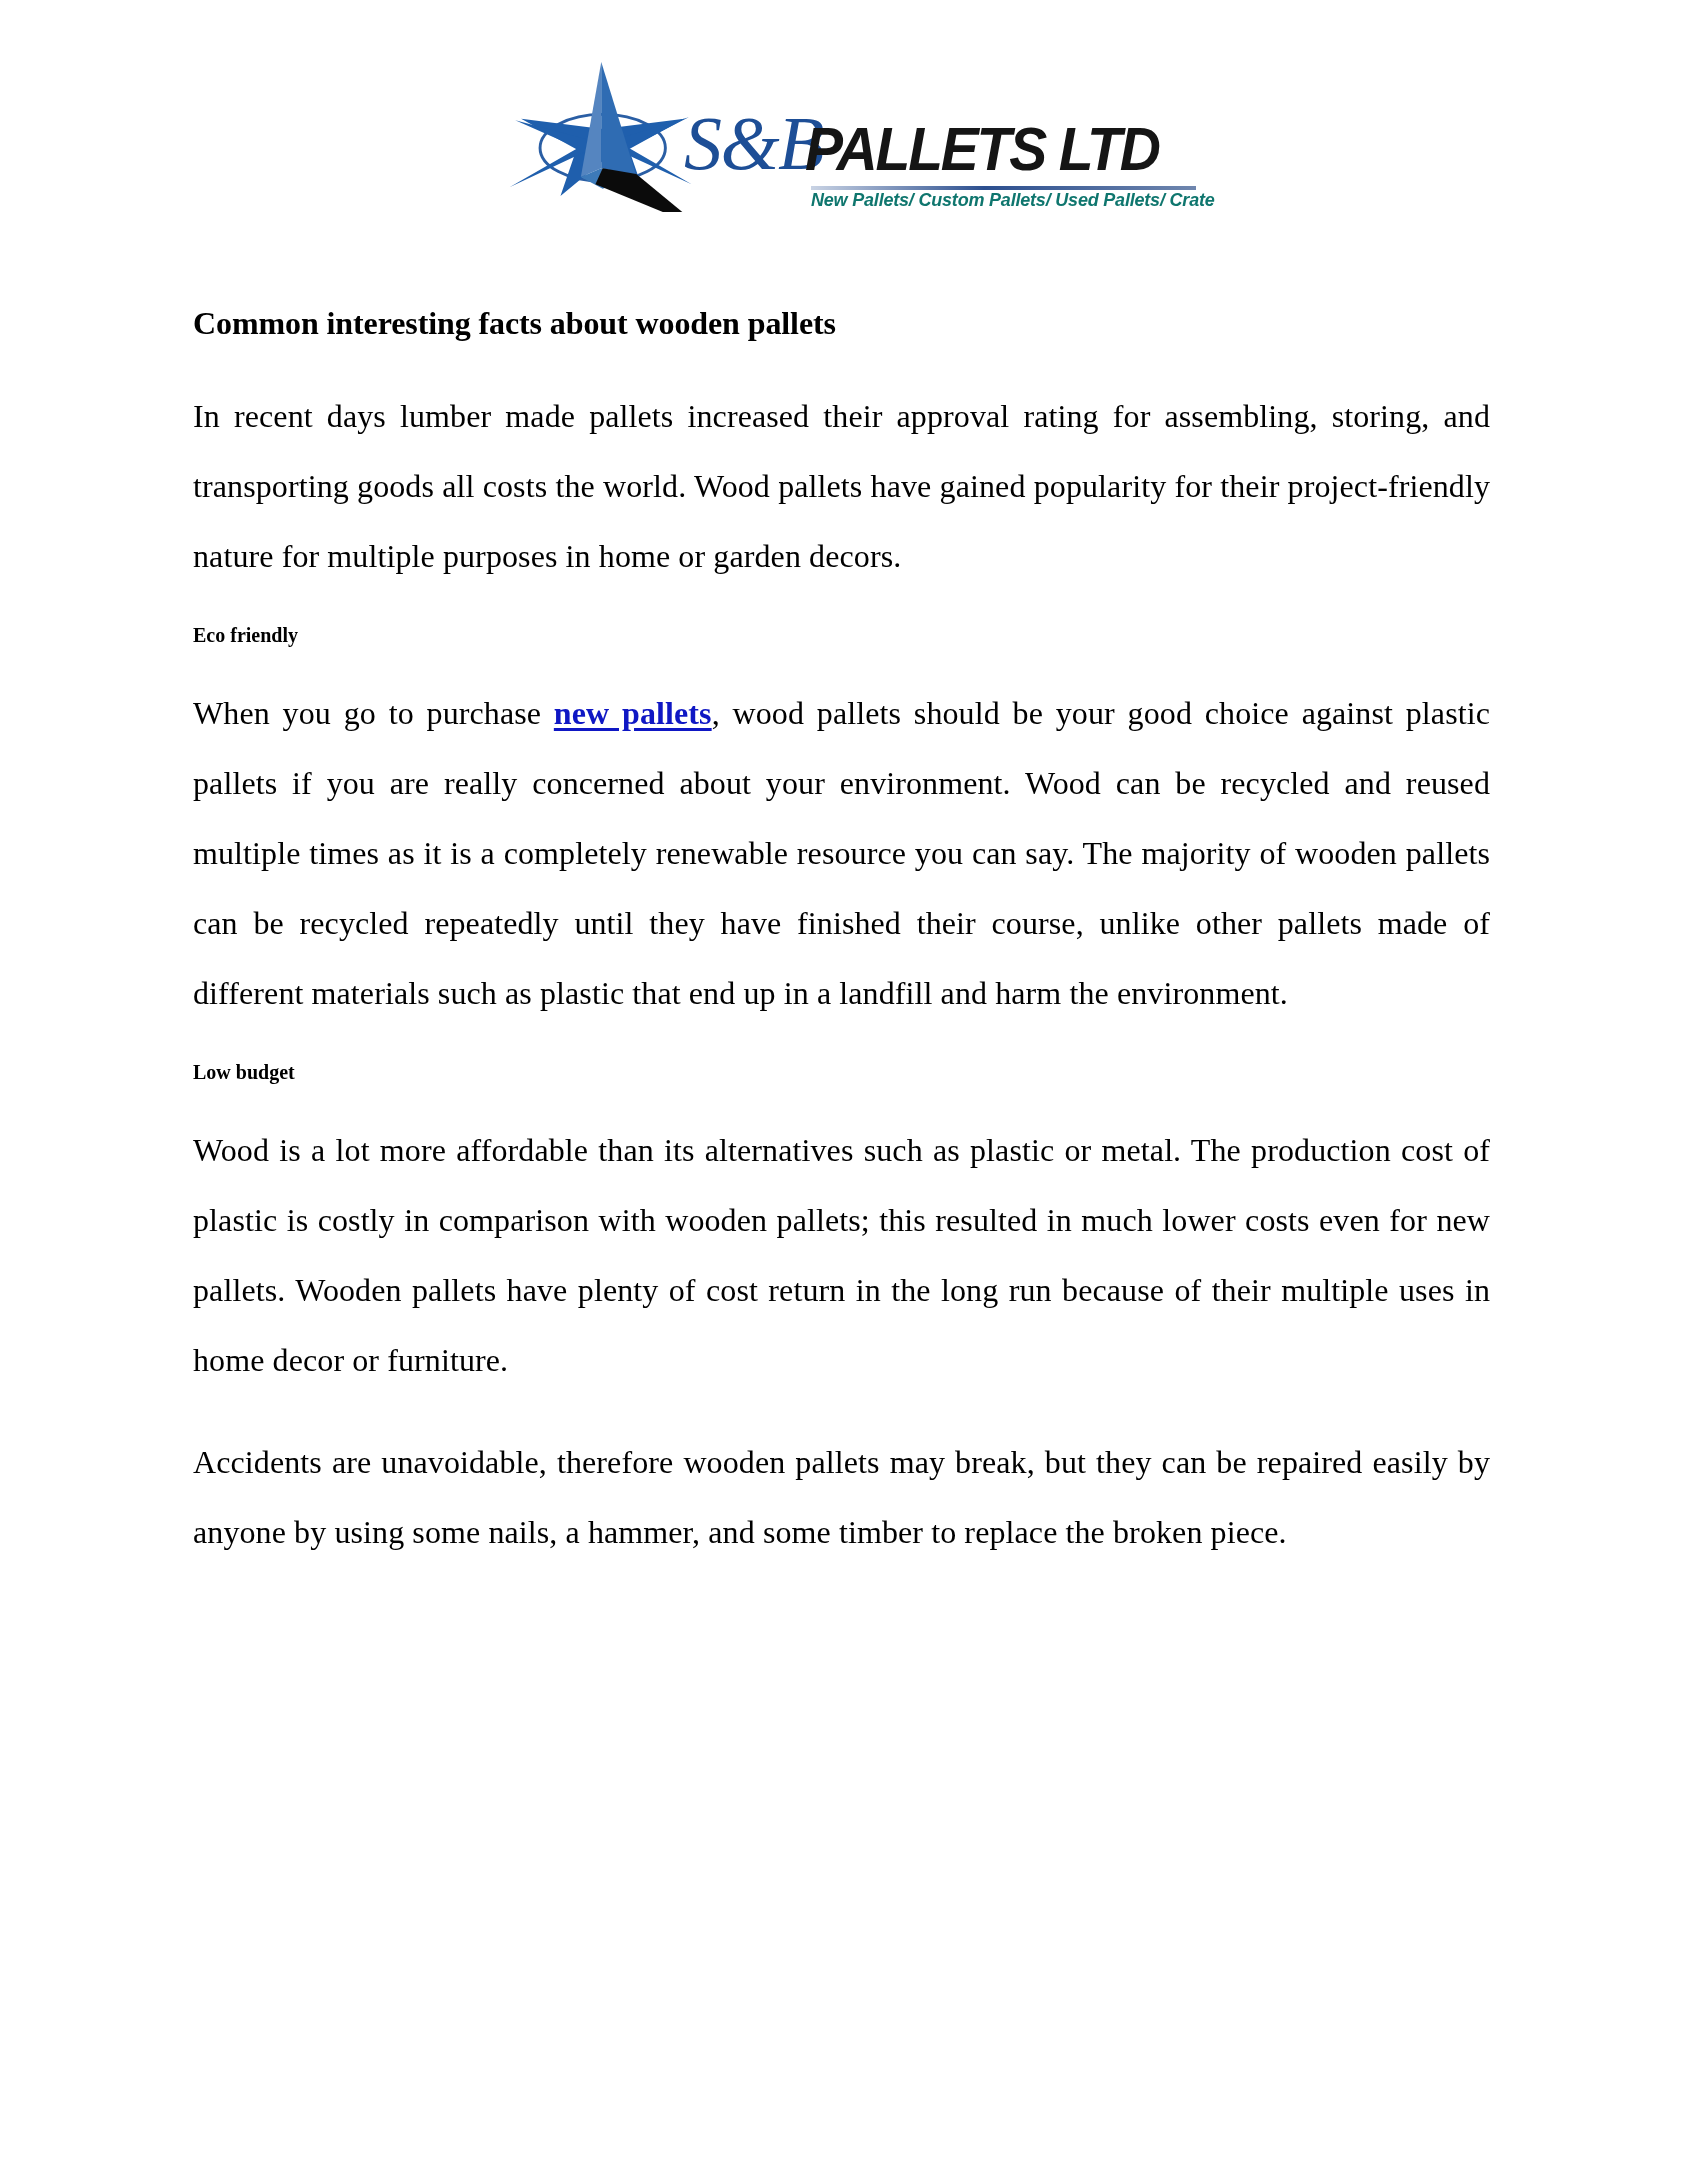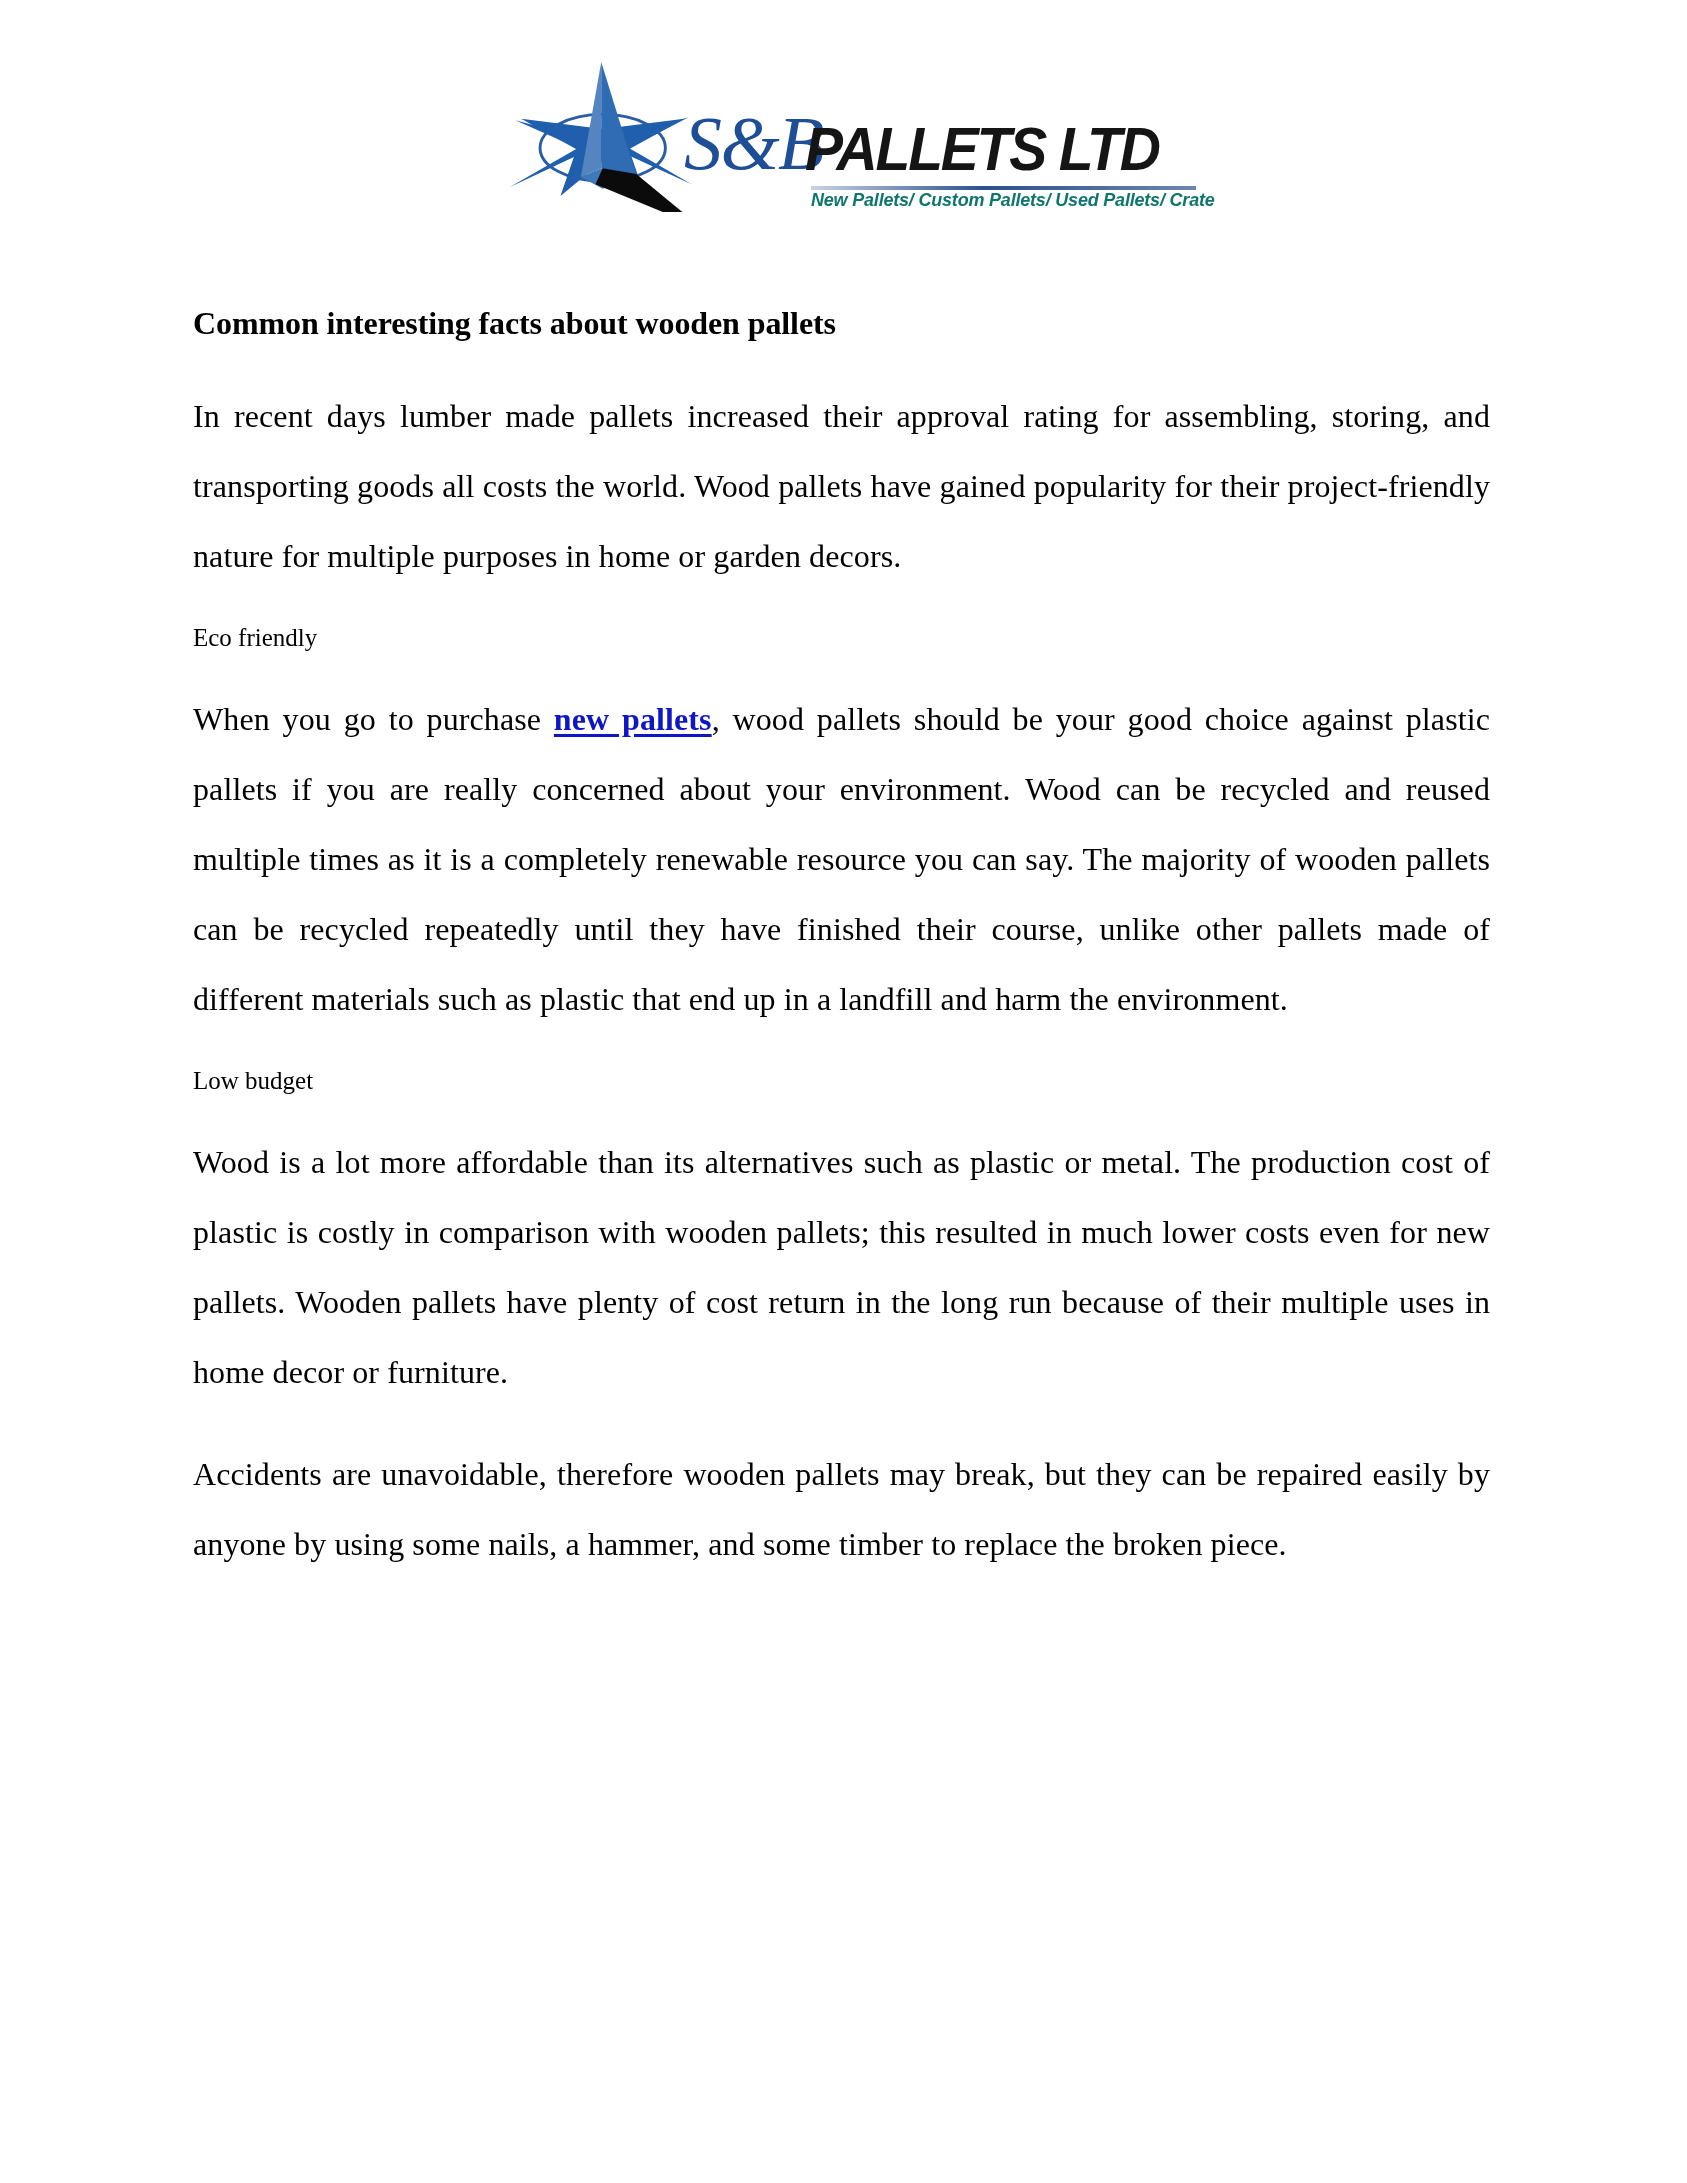--- a/index.html
+++ b/index.html
@@ -102,22 +102,22 @@
 
   .doc-title {
     font-size: 32px;
     font-weight: bold;
     line-height: 1.15;
     margin: 0 0 39px 0;
     letter-spacing: -0.1px;
   }
 
   .section-heading {
-    font-size: 25px;
-    font-weight: normal;
+    font-size: 20px;
+    font-weight: bold;
     line-height: 1.2;
     margin: 0 0 31px 0;
   }
 
   p.body-text {
     font-size: 32px;
     line-height: 70px;
     text-align: justify;
     text-justify: inter-word;
     margin: 0 0 32px 0;

